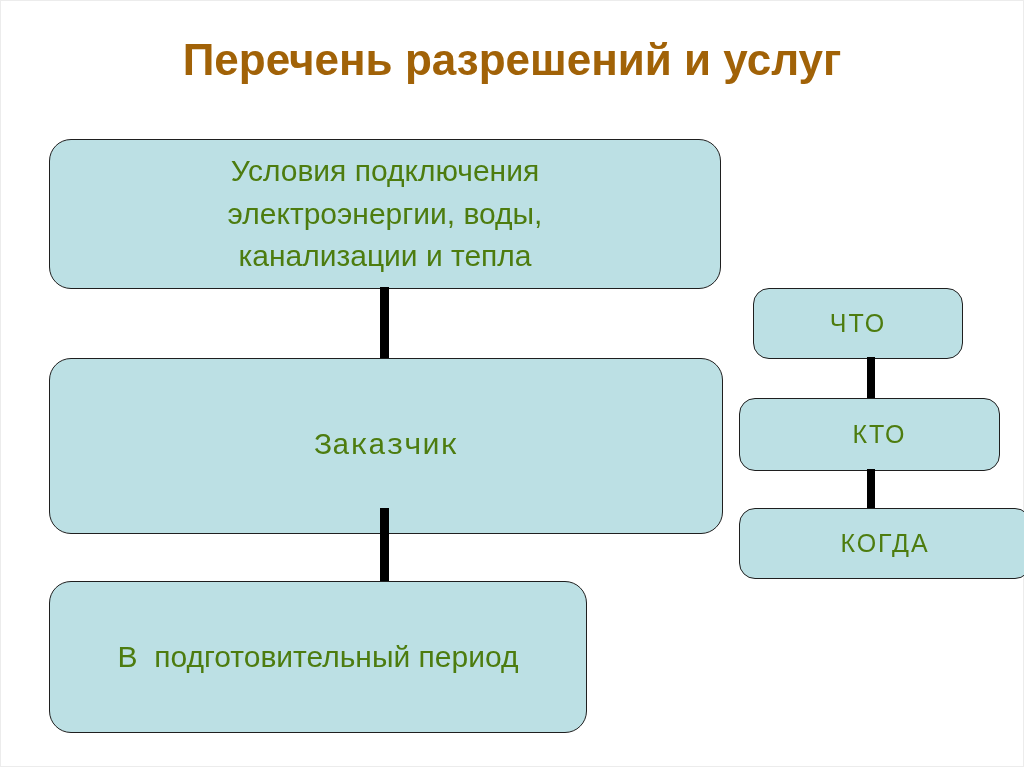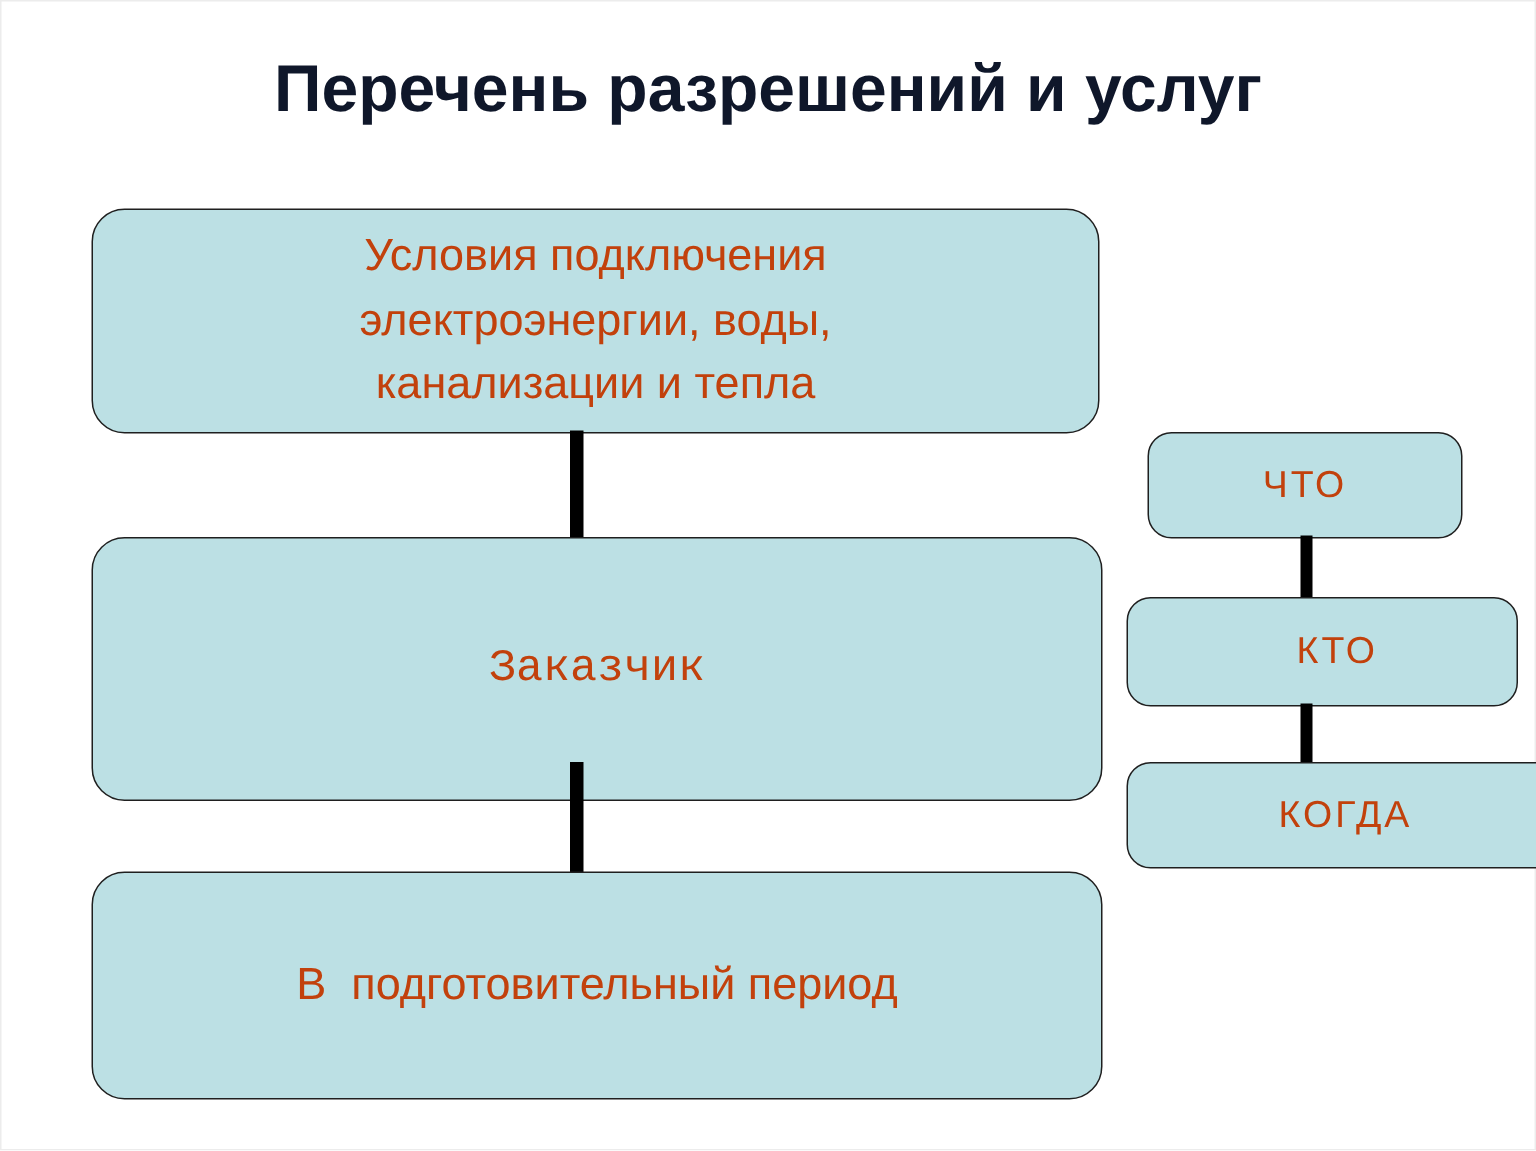--- a/index.html
+++ b/index.html
@@ -26,33 +26,32 @@
   }
   .title {
     position: absolute;
     top: 34px;
     left: 0;
     width: 100%;
     margin: 0;
     text-align: center;
     font-size: 44px;
     font-weight: 700;
-    color: #0f172a;
+    color: #a16207;
   }
   .box {
     position: absolute;
     background: #bce0e4;
     border: 1.6px solid #1f1f1f;
     box-sizing: border-box;
     display: flex;
     align-items: center;
     justify-content: center;
-    color: #c2410c;
+    color: #4d7c0f;
     text-align: center;
-    margin-left: 12px;
   }
   .main {
     border-radius: 22px;
     font-size: 30px;
     line-height: 1.42;
   }
   .main .box-label {
     white-space: pre-wrap;
   }
   .side {
@@ -62,21 +61,21 @@
   }
   .connector {
     position: absolute;
     background: #000000;
   }
   
   .b1 { left: 48px;  top: 138px; width: 672px; height: 150px; }
   .c1 { left: 379px; top: 286px; width: 9px;   height: 79px;  }
   .b2 { left: 48px;  top: 357px; width: 674px; height: 176px; font-family: Liberation Mono, monospace; }
   .c2 { left: 379px; top: 507px; width: 9px;   height: 75px;  }
-  .b3 { left: 48px;  top: 580px; width: 674px; height: 152px; text-align: right; }
+  .b3 { left: 48px;  top: 580px; width: 538px; height: 152px; text-align: right; }
   
   .s1  { left: 752px; top: 287px; width: 210px; height: 71px; }
   .sc1 { left: 866px; top: 356px; width: 8px;   height: 43px; }
   .s2  { left: 738px; top: 397px; width: 261px; height: 73px; padding-left: 20px; }
   .sc2 { left: 866px; top: 468px; width: 8px;   height: 41px; }
   .s3  { left: 738px; top: 507px; width: 292px; height: 71px; }
 </style>
 </head>
 <body>
 

